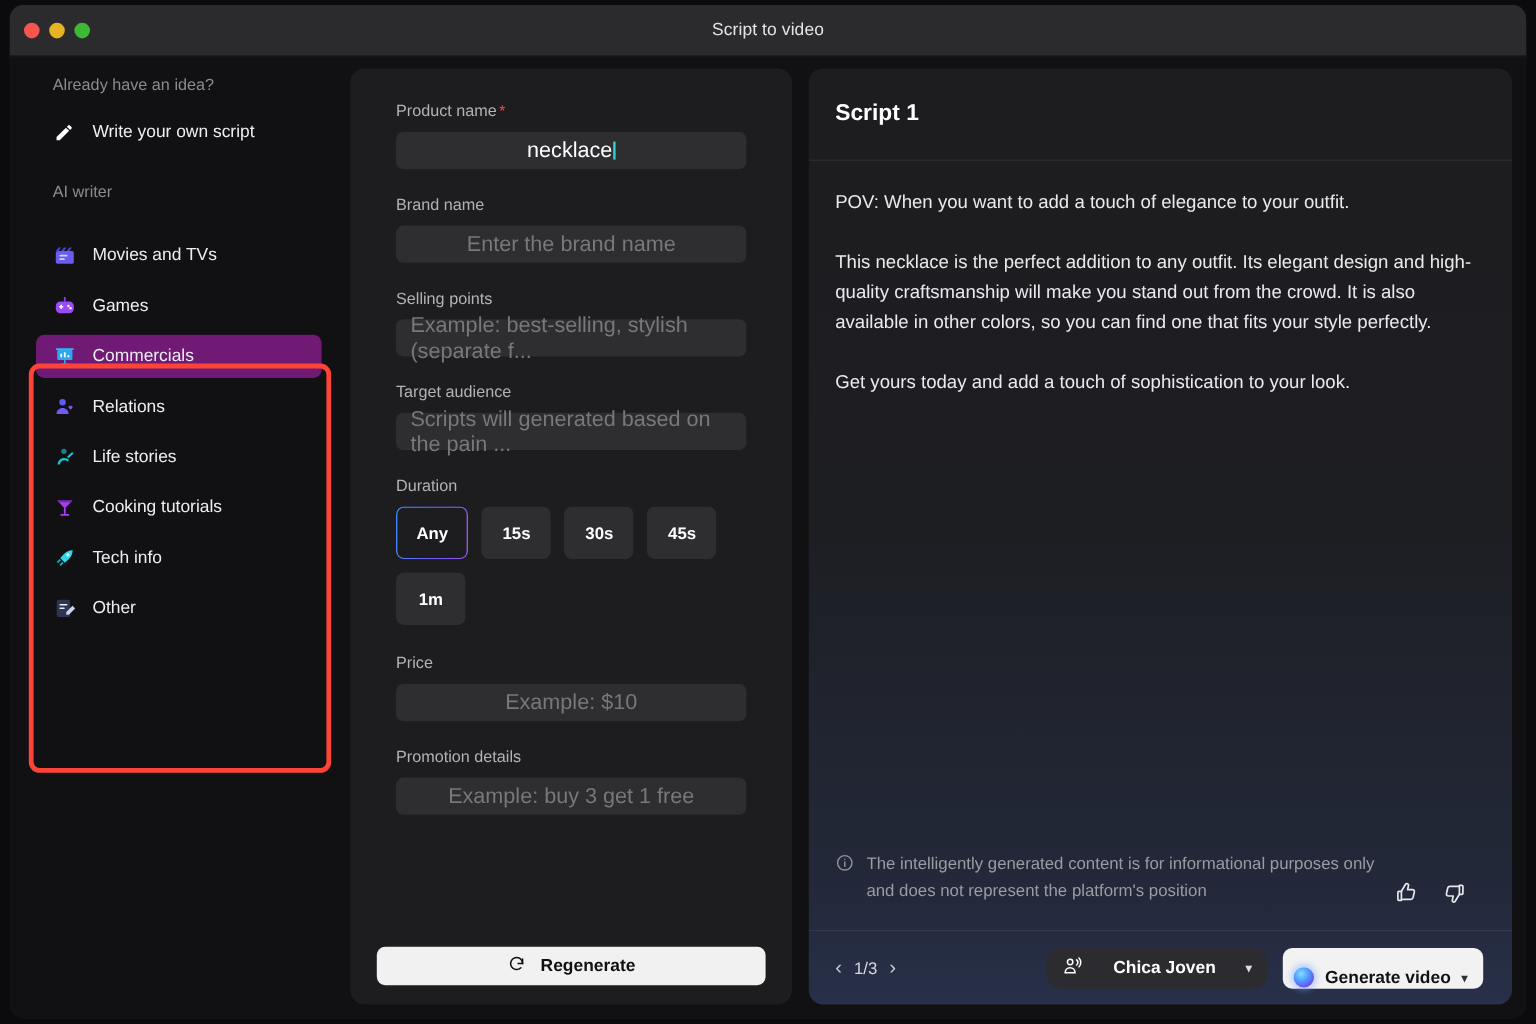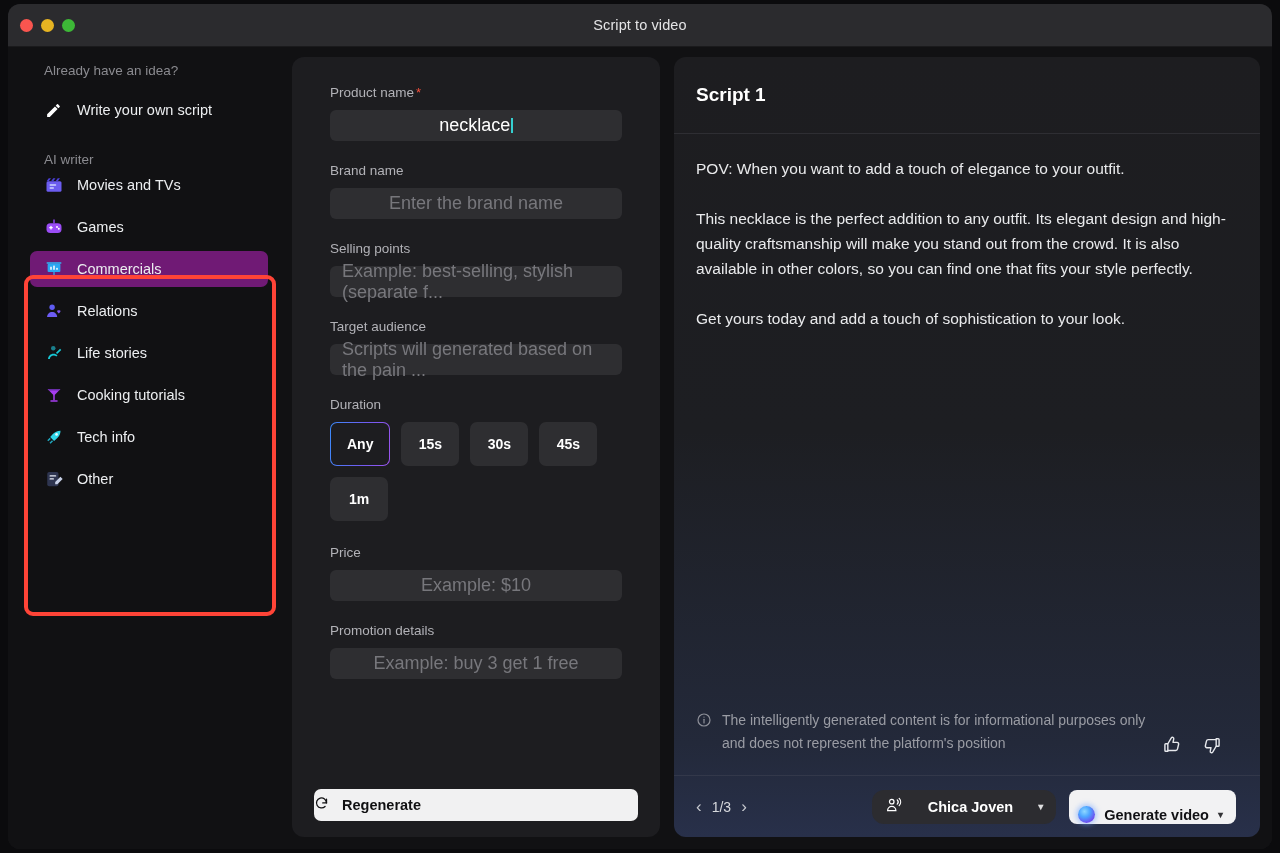--- a/index.html
+++ b/index.html
@@ -68,21 +68,21 @@
     flex: 0 0 258px;
     padding: 6px 0 0 0;
     position: relative;
   }
   .side-label {
     color: #8b8b90;
     font-size: 13.5px;
     padding: 0 0 0 24px;
     margin-bottom: 14px;
   }
-  .side-label.second { margin-top: 24px; margin-bottom: 0; }
+  .side-label.second { margin-top: 24px; margin-bottom: 28px; }
   .side-row {
     display: flex;
     align-items: center;
     gap: 14px;
     height: 36px;
     margin: 0 10px 6px 10px;
     padding: 0 14px;
     border-radius: 7px;
     color: #eceef0;
     font-size: 14.5px;
@@ -167,21 +167,21 @@
     background-origin: border-box;
     background-clip: padding-box, border-box;
   }
   .regen-btn {
     position: absolute;
     left: 22px; right: 22px;
     bottom: 16px;
     height: 32px;
     background: #f1f1f2;
     border-radius: 7px;
-    display: flex; align-items: center; justify-content: flex-start;
+    display: flex; align-items: center; justify-content: center;
     gap: 13px;
     color: #101012;
     font-size: 14.5px;
     font-weight: bold;
   }
 
   
   .script-panel {
     flex: 1 1 auto;
     background: linear-gradient(180deg, #1d1d20 0%, #1d1e22 48%, #23293a 88%, #28304a 100%);

